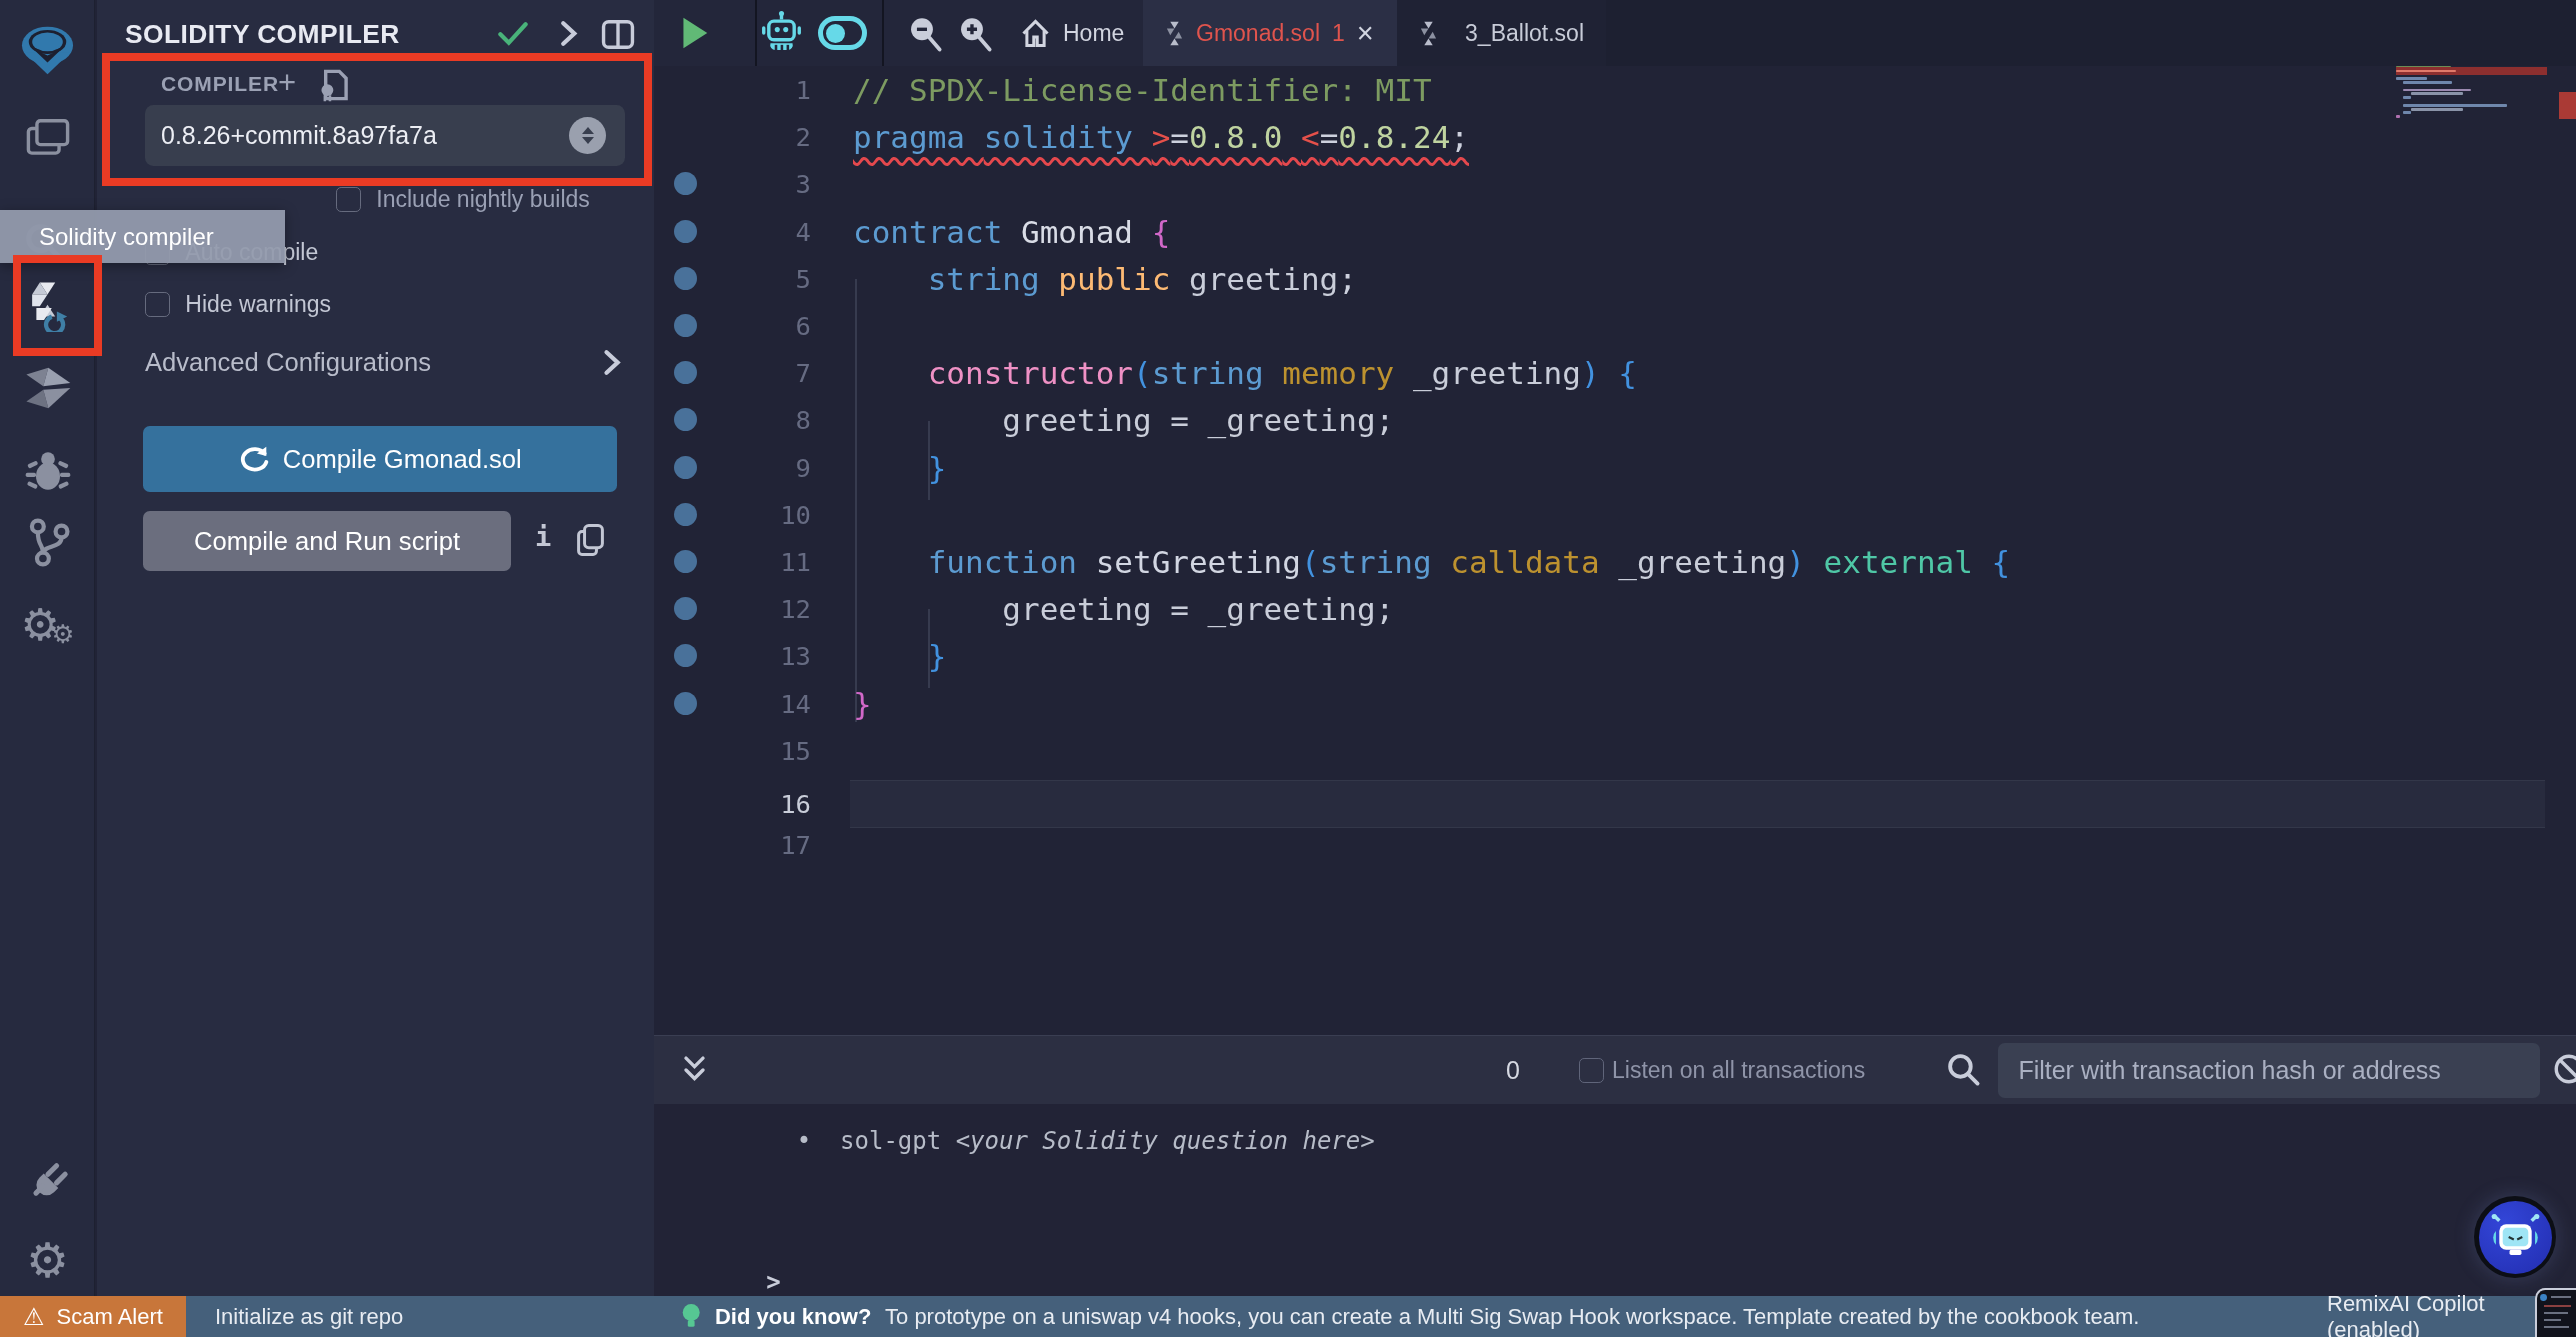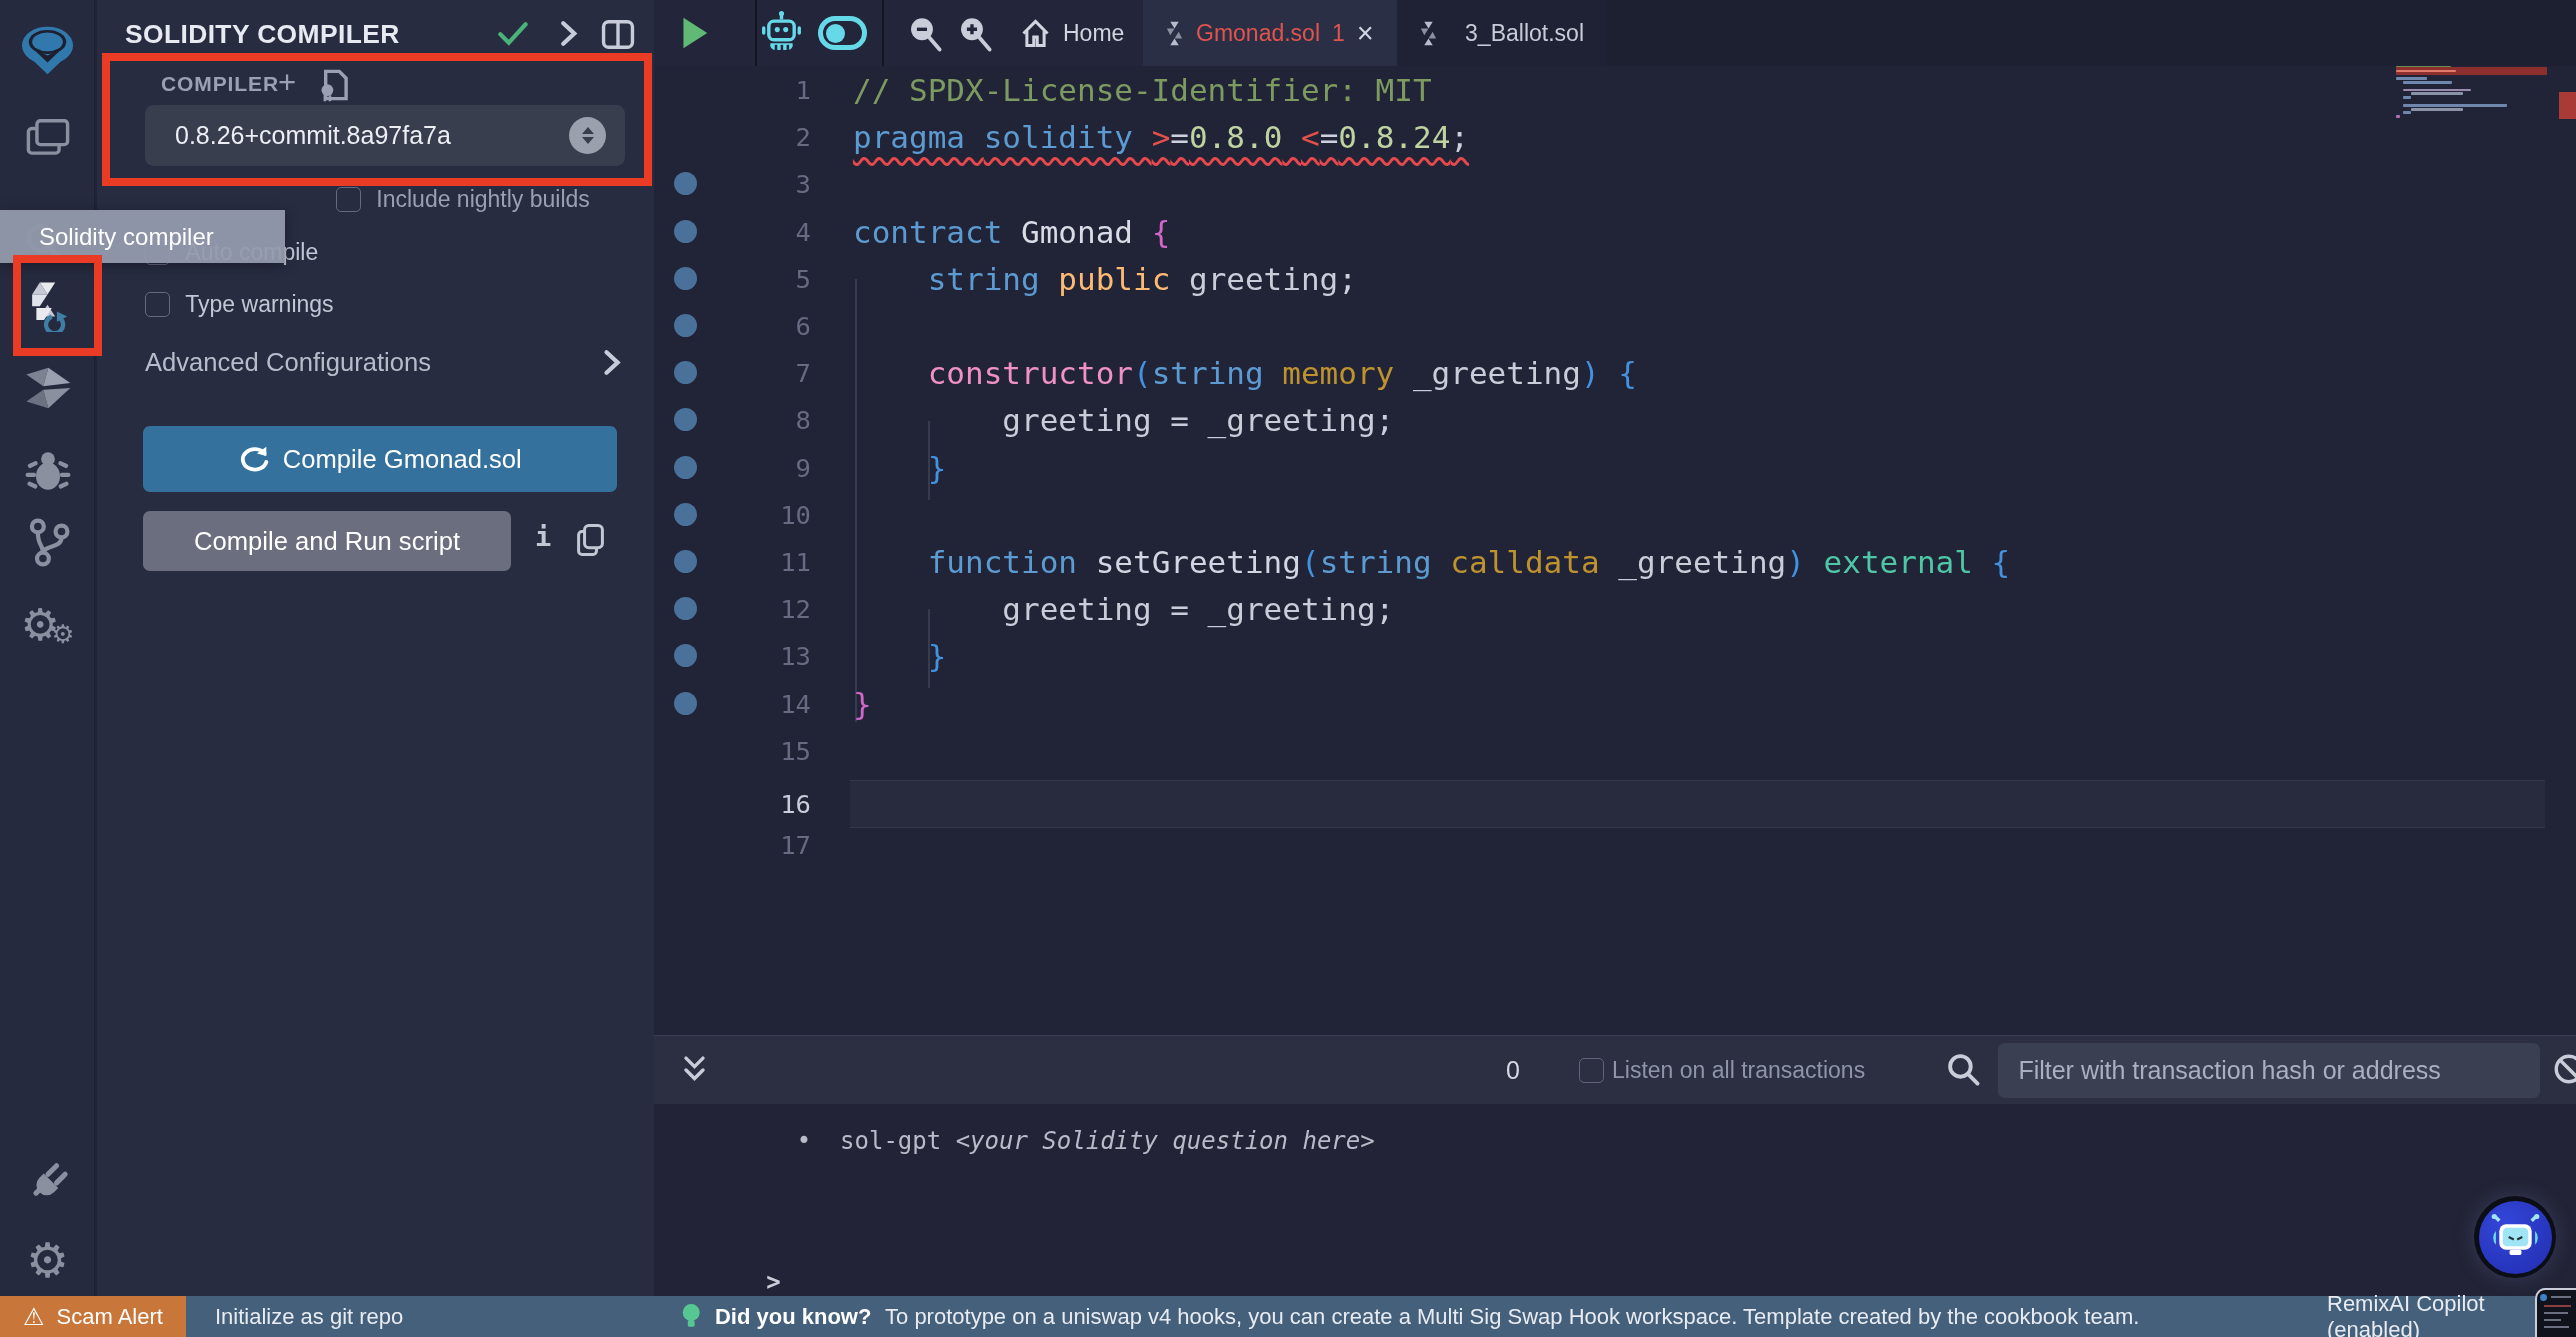--- a/index.html
+++ b/index.html
@@ -13,21 +13,21 @@
   .abar-icon { position:absolute; left:0; width:95px; display:flex; justify-content:center; align-items:center; color:#8b90a0; }
   .abar-icon svg { display:block; }
 
   
   .panel { left:97px; top:0; width:557px; height:1337px; background:#282c41; }
   .panel-title { position:absolute; left:28px; top:19px; font-size:26.4px; font-weight:700; color:#e8eaf2; letter-spacing:0.4px; }
   .hdr-ic { position:absolute; top:19px; }
   .sec-label { position:absolute; left:64px; top:72px; font-size:21px; font-weight:700; color:#9ba1b4; letter-spacing:0.9px; }
   .sec-plus { position:absolute; left:181px; top:65px; font-size:31px; color:#9ba1b4; font-weight:400; }
   .version-select { position:absolute; left:48px; top:105px; width:480px; height:61px; background:#383e4e; border-radius:8.5px;
-     display:flex; align-items:center; padding-left:30px; font-size:25px; color:#eceef4; }
+     display:flex; align-items:center; padding-left:16px; font-size:25px; color:#eceef4; }
   .spinner { position:absolute; right:19px; top:12px; width:37px; height:37px; border-radius:19px; background:#9aa0ae;
      display:flex; flex-direction:column; align-items:center; justify-content:center; gap:3.4px; }
   .spinner i { width:0; height:0; border-left:6.8px solid transparent; border-right:6.8px solid transparent; }
   .spin-up { border-bottom:7.7px solid #383e4e; }
   .spin-dn { border-top:7.7px solid #383e4e; }
   .chk-row { position:absolute; display:flex; align-items:center; gap:15.3px; }
   .chk-box { width:25px; height:25px; border:1.7px solid #666b7e; border-radius:5.1px; background:transparent; }
   .chk-lbl { font-size:23px; color:#c3c7d4; }
   .chk-dim { color:#9aa0b4; }
   .adv-row { position:absolute; left:48px; top:348px; width:477px; display:flex; justify-content:space-between; align-items:center; }
@@ -225,21 +225,21 @@
     <div class="chk-row" style="left:239px;top:186px;">
       <span class="chk-box"></span>
       <span class="chk-lbl chk-dim">Include nightly builds</span>
     </div>
     <div class="chk-row" style="left:48px;top:239px;">
       <span class="chk-box"></span>
       <span class="chk-lbl">Auto compile</span>
     </div>
     <div class="chk-row" style="left:48px;top:291px;">
       <span class="chk-box"></span>
-      <span class="chk-lbl">Type warnings</span>
+      <span class="chk-lbl">Hide warnings</span>
     </div>
 
     <div class="adv-row">
       <span class="adv-lbl">Advanced Configurations</span>
       <svg width="19" height="29" viewBox="0 0 22 34" fill="none" stroke="#c8ccda" stroke-width="5" stroke-linecap="round">
           <path d="M4 5 L17 17 L4 29"></path>
         </svg>
     </div>
 
     <div class="btn-compile">

